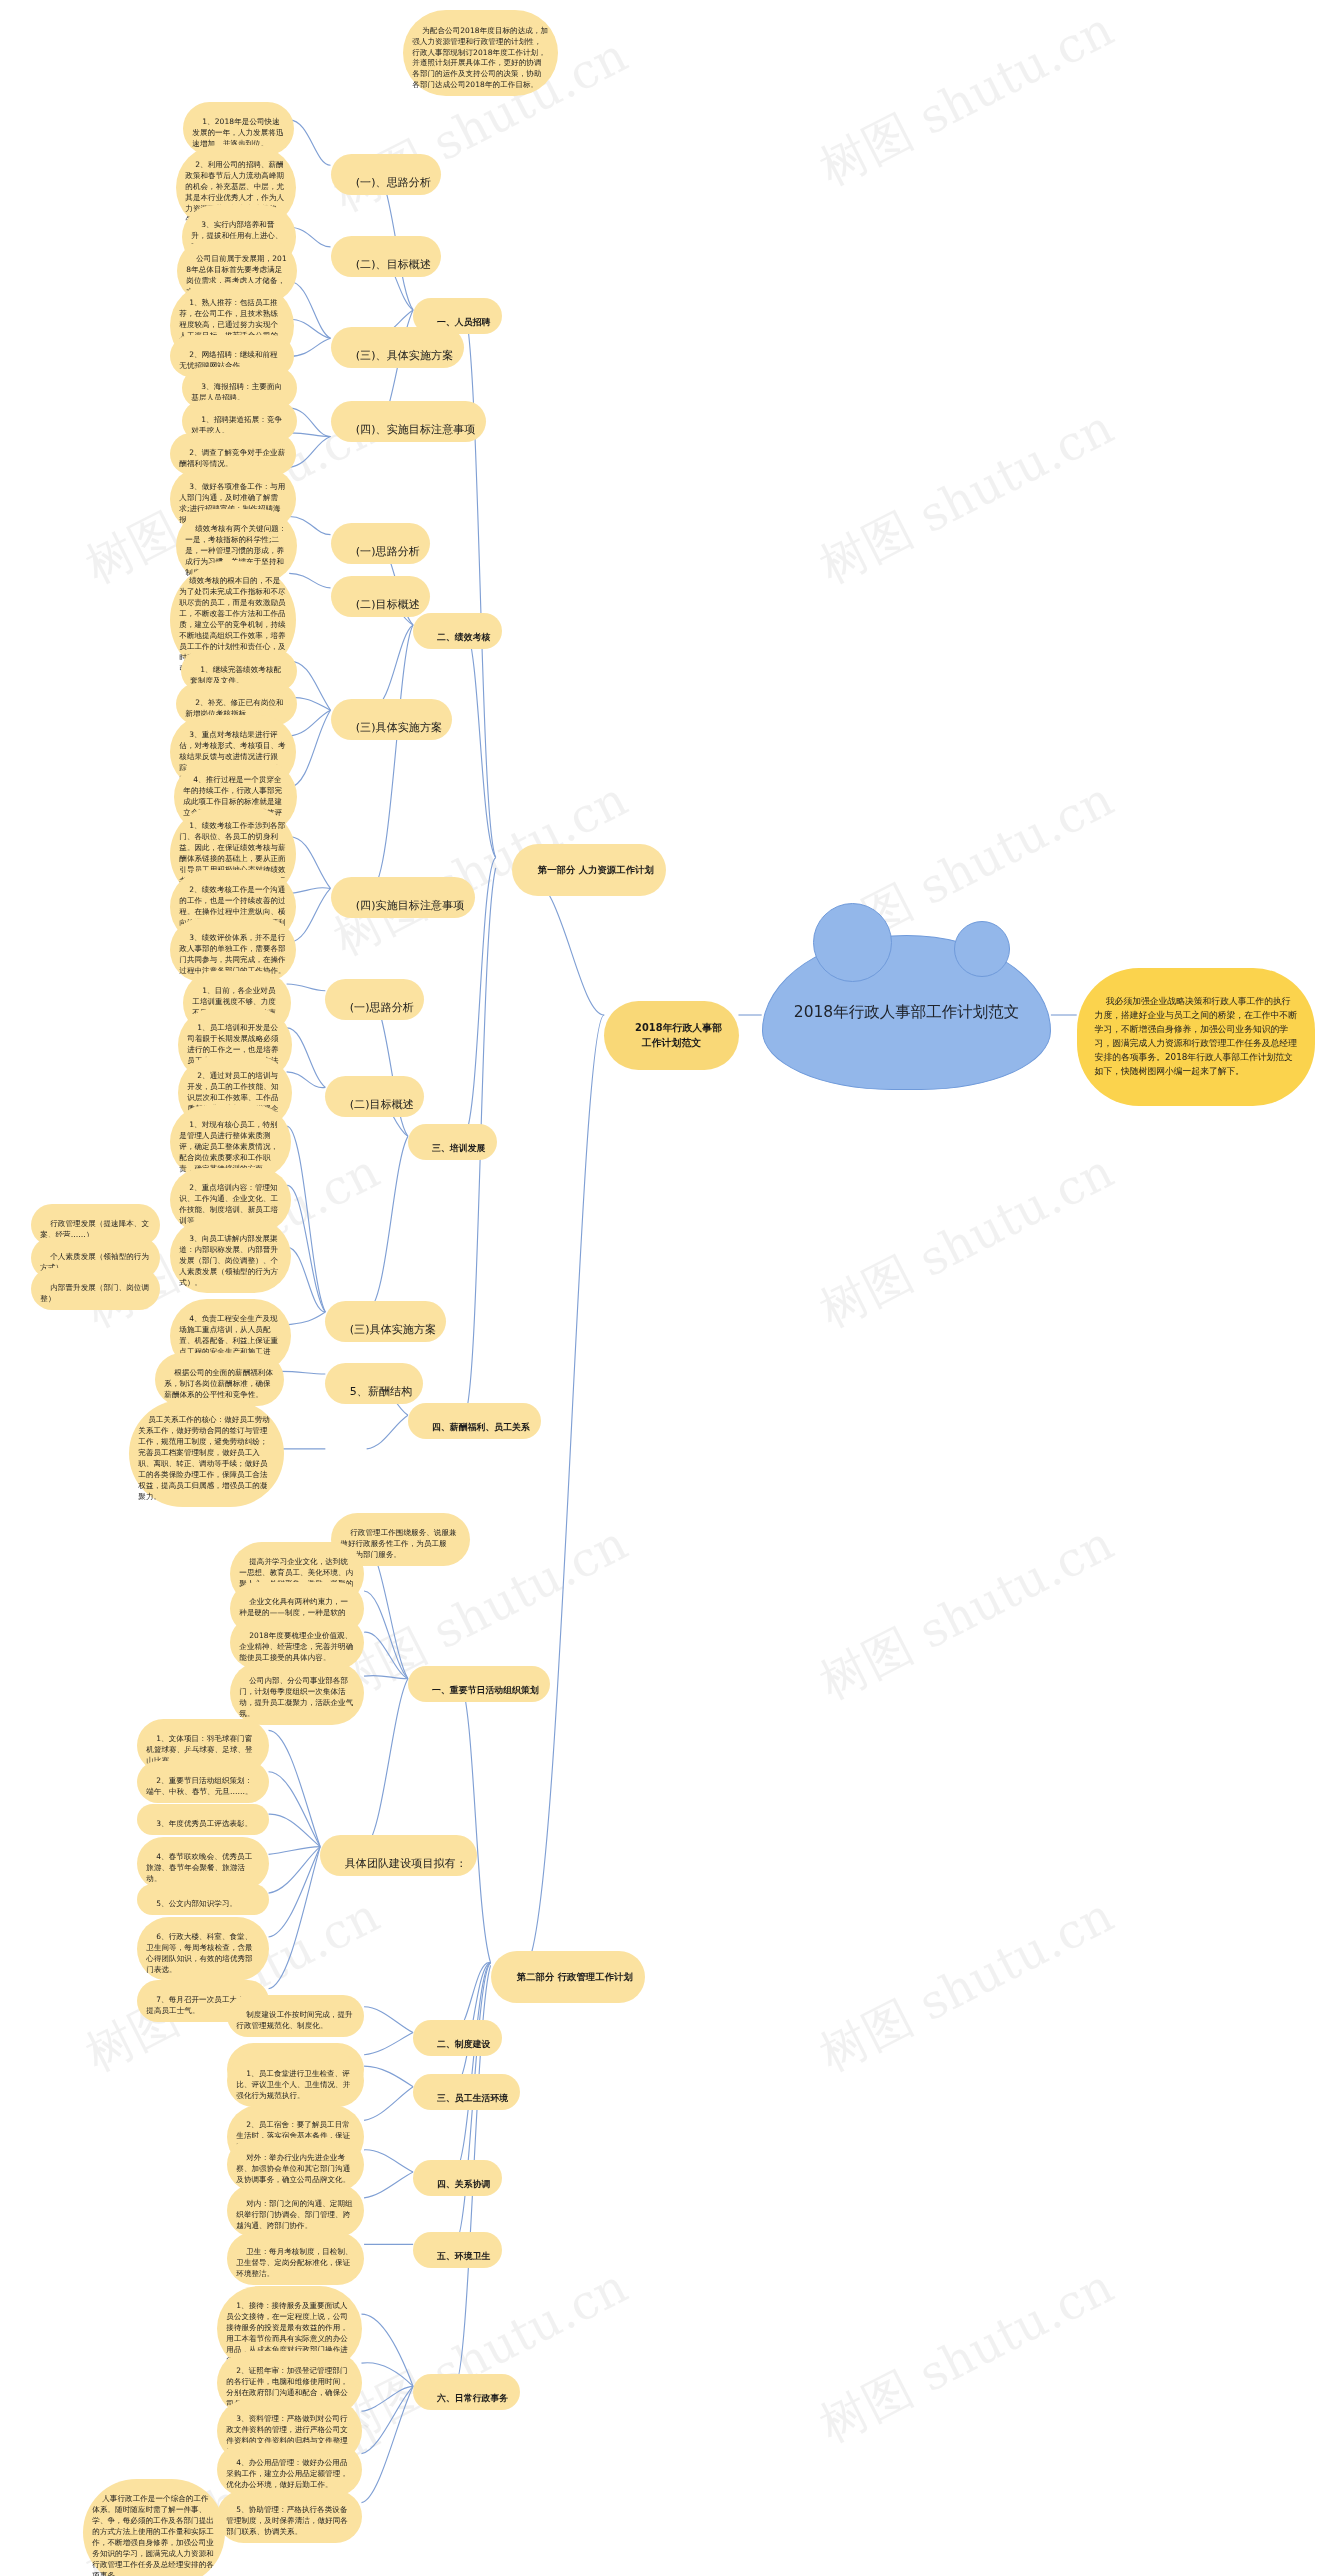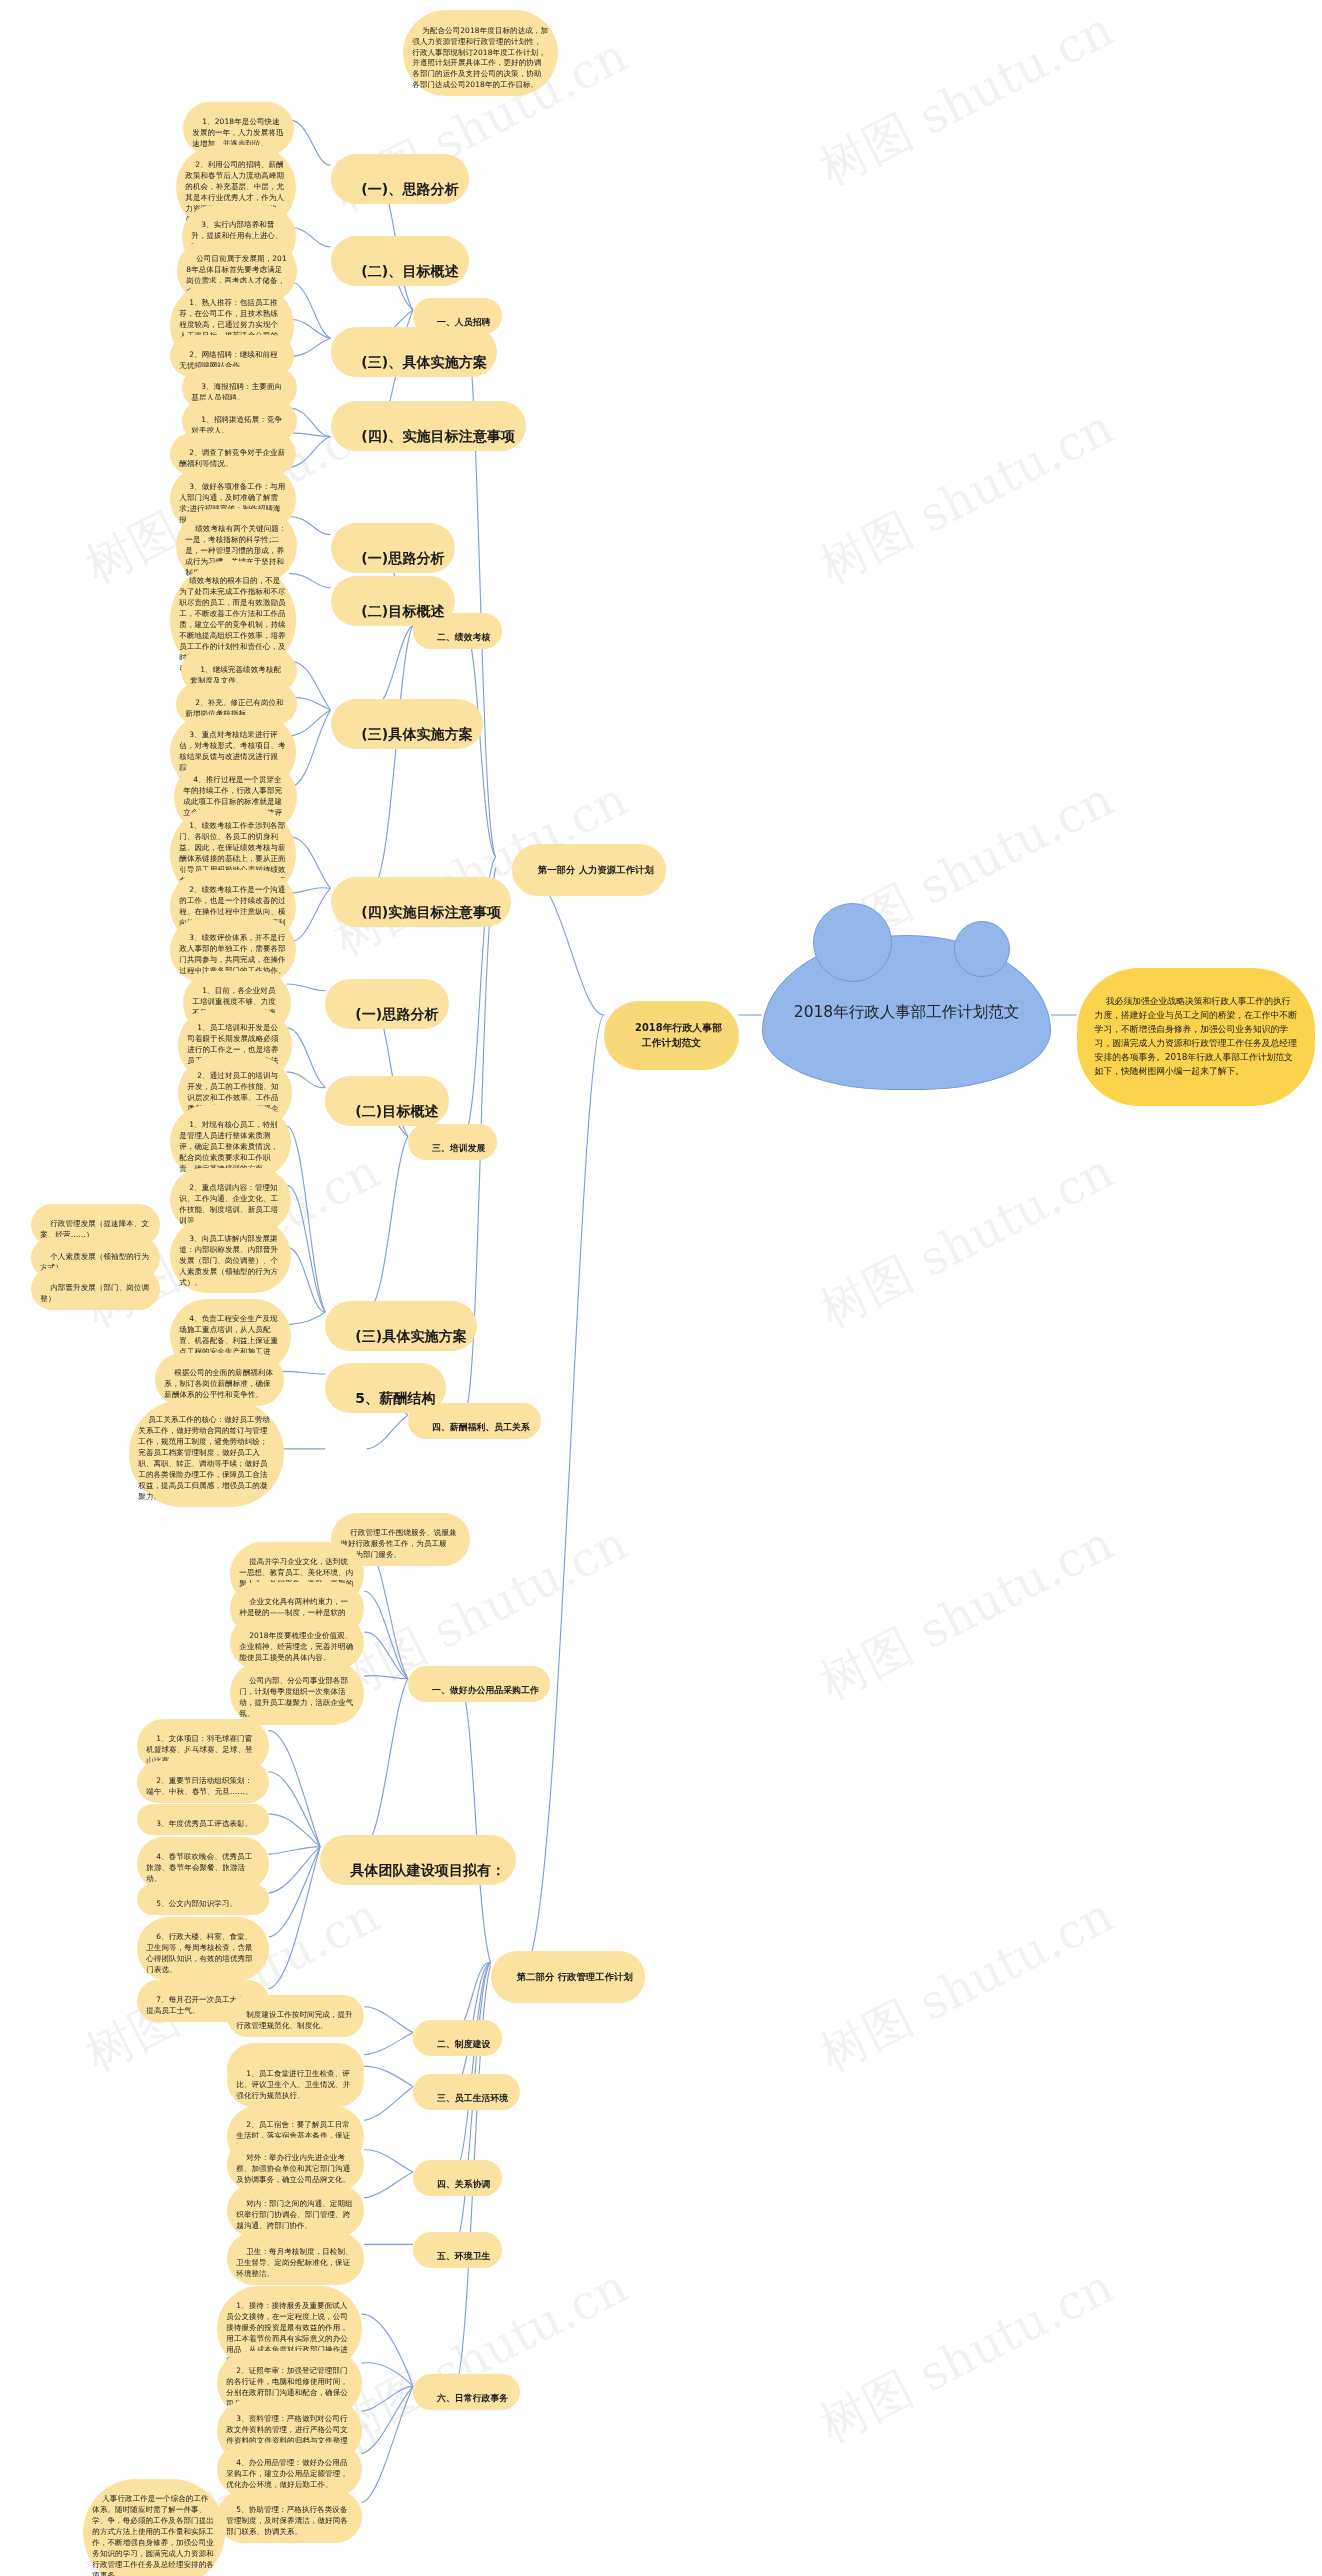--- a/index.html
+++ b/index.html
@@ -21,21 +21,21 @@
     border-radius:516px;
     padding:4.6px 9.3px;
     font-size:7.7px;
     line-height:1.45;
     letter-spacing:0.1px;
     white-space:pre-wrap;
     word-break:break-all;
   }
   .node.leaf { font-size:7.5px; }
   .node.branch { background:#fbe2a0; font-weight:700; font-size:8.8px; padding:5.2px 11.4px; text-align:right; }
-  .node.sub { background:#fbe2a0; font-weight:700; font-size:14px; padding:4.6px 10.3px; text-align:center; }
+  .node.sub { background:#fbe2a0; font-weight:400; font-size:11px; padding:4.6px 10.3px; text-align:center; }
   .node.part { background:#fbe2a0; font-weight:700; font-size:9.3px; padding:5.7px 12.4px; text-align:center; }
   .node.title-pill { background:#f9d877; font-weight:700; font-size:9.8px; padding:6.2px 13.4px; text-align:center; }
 
   .cloud {
     position:absolute;
     background:#93b7ea;
     border:1px solid #6f9ada;
     color:#20242b;
     font-size:15.5px;
     font-weight:400;
@@ -216,21 +216,21 @@
 
   <div class="node branch" style="left:413px; top:298px;">
     <span>一、人员招聘</span></div>
   <div class="node branch" style="left:413px; top:613px;">
     <span>二、绩效考核</span></div>
   <div class="node branch" style="left:408px; top:1124px;">
     <span>三、培训发展</span></div>
   <div class="node branch" style="left:408px; top:1403px;">
     <span>四、薪酬福利、员工关系</span></div>
   <div class="node branch" style="left:408px; top:1666px;">
-    <span>一、做好办公用品采购工作</span></div>
+    <span>一、重要节日活动组织策划</span></div>
   <div class="node branch" style="left:413px; top:2020px;">
     <span>二、制度建设</span></div>
   <div class="node branch" style="left:413px; top:2074px;">
     <span>三、员工生活环境</span></div>
   <div class="node branch" style="left:413px; top:2160px;">
     <span>四、关系协调</span></div>
   <div class="node branch" style="left:413px; top:2232px;">
     <span>五、环境卫生</span></div>
   <div class="node branch" style="left:413px; top:2374px;">
     <span>六、日常行政事务</span></div>

